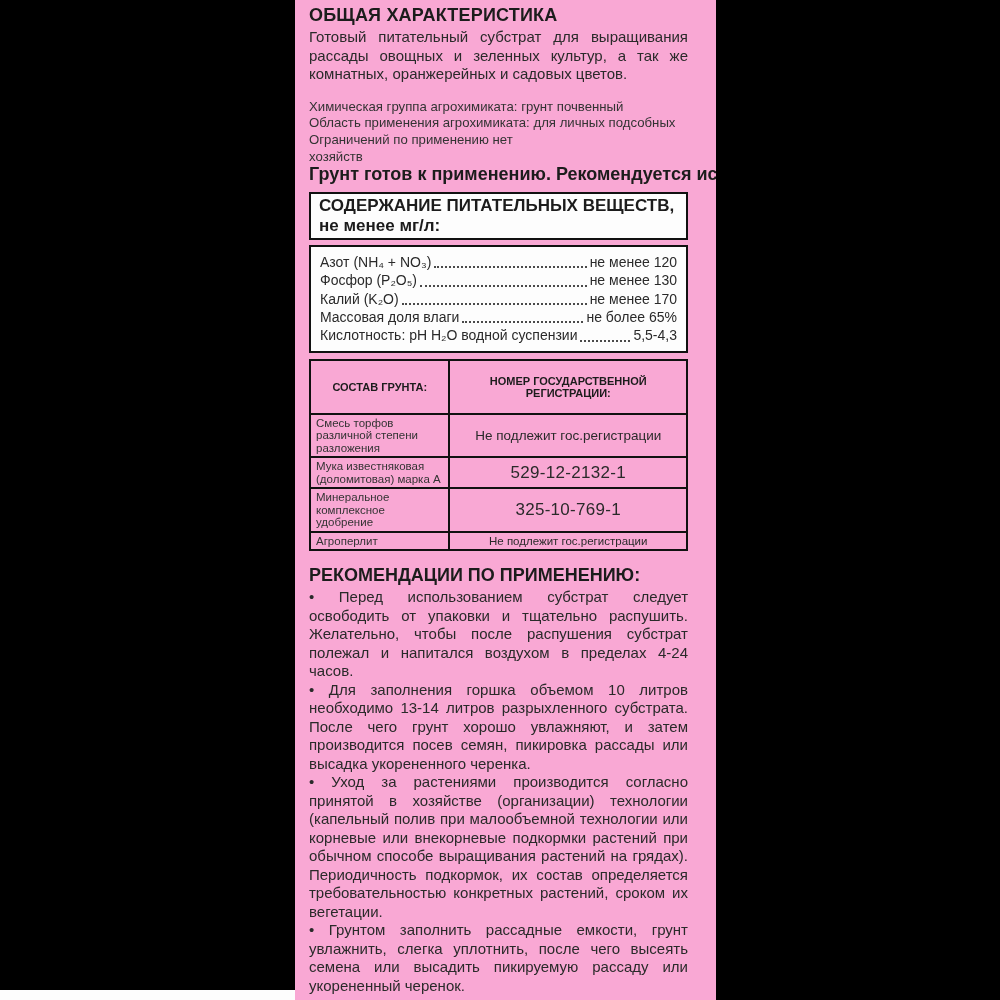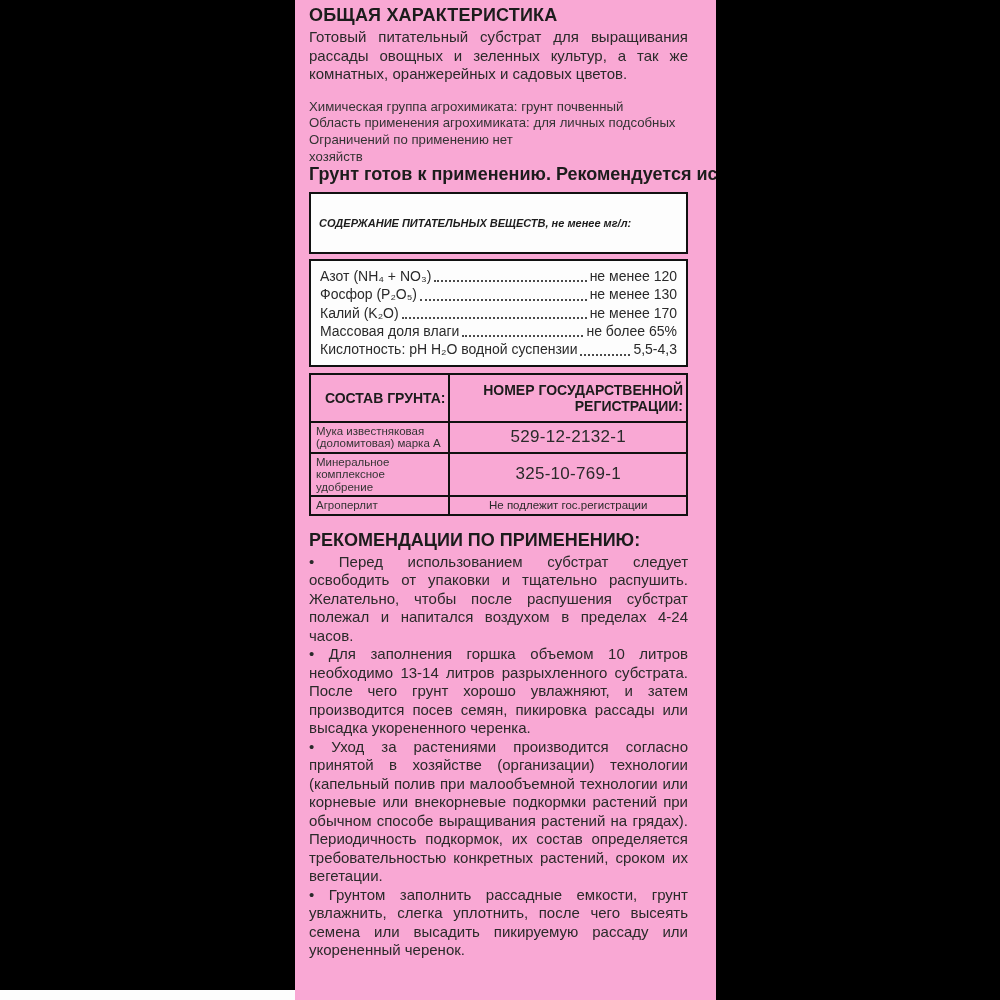--- a/index.html
+++ b/index.html
@@ -26,28 +26,28 @@
     margin: 0; letter-spacing: 0.2px; color: #1c1c1c;
   }
   .intro {
     margin: 2px 0 0; font-size: 15px; line-height: 18.5px;
     text-align: justify; color: #2a2a2a;
   }
   .info-block { margin-top: 15px; text-align: left; font-size: 13.2px; line-height: 16.8px; color: #333; }
   .info-line { white-space: nowrap; }
   .info-bold { font-weight: bold; font-size: 18px; line-height: 17px; color: #1c1c1c; }
   .box { border: 2.5px solid #111; margin-top: 9px; background: #fdfdfd; }
-  .nutrient-header { padding: 23px 8px; font-weight: bold; font-size: 11px; color: #1c1c1c; font-style: italic; }
+  .nutrient-header { padding: 2px 8px; font-weight: bold; font-size: 17px; color: #1c1c1c; }
   .nutrient-list { margin-top: 5px; padding: 6px 9px 6px 9px; font-size: 14px; color: #2a2a2a; }
   .nrow { display: flex; align-items: flex-end; line-height: 18.4px; }
   .nleader { flex: 1; border-bottom: 2px dotted #4a4a4a; margin: 0 3px; transform: translateY(-3px); min-width: 10px; }
   .nvalue { white-space: nowrap; }
   table.comp-table { width: 100%; border-collapse: collapse; margin-top: 6px; }
   table.comp-table th, table.comp-table td { border: 2.5px solid #111; }
-  table.comp-table th { font-size: 14px; padding: 7px 3px; text-align: right; color: #1c1c1c; }
+  table.comp-table th { font-size: 11px; padding: 14px 3px; text-align: center; color: #1c1c1c; }
   col.c1 { width: 37%; }
   td.comp { font-size: 11.5px; line-height: 12.5px; padding: 2px 5px; color: #333; }
   td.reg { text-align: center; vertical-align: middle; color: #2a2a2a; padding: 2px 3px; }
   .reg-md { font-size: 13.5px; }
   .reg-lg { font-size: 17px; letter-spacing: 0.3px; }
   .reg-sm { font-size: 11.5px; }
   .rec-title { font-size: 18px; font-weight: bold; margin: 14px 0 2px; color: #1c1c1c; }
   .bullet { margin: 0; font-size: 15px; line-height: 18.5px; text-align: justify; color: #2a2a2a; }
 </style>
 </head>
@@ -106,20 +106,24 @@
         <col>
       </colgroup>
     <thead>
       <tr>
         <th>СОСТАВ ГРУНТА:</th>
         <th>НОМЕР ГОСУДАРСТВЕННОЙ РЕГИСТРАЦИИ:</th>
       </tr>
     </thead>
     <tbody>
       <tr>
+        <td class="comp">Смесь торфов различной степени разложения</td>
+        <td class="reg reg-md">Не подлежит гос.регистрации</td>
+      </tr>
+      <tr>
         <td class="comp">Мука известняковая (доломитовая) марка А</td>
         <td class="reg reg-lg">529-12-2132-1</td>
       </tr>
       <tr>
         <td class="comp">Минеральное комплексное удобрение</td>
         <td class="reg reg-lg">325-10-769-1</td>
       </tr>
       <tr>
         <td class="comp">Агроперлит</td>
         <td class="reg reg-sm">Не подлежит гос.регистрации</td>

